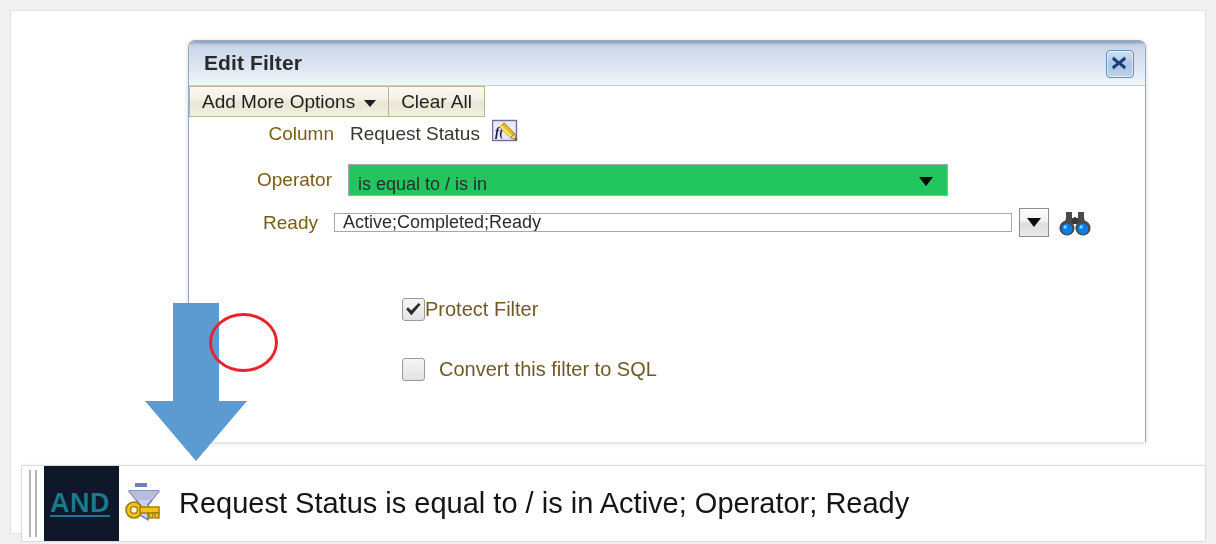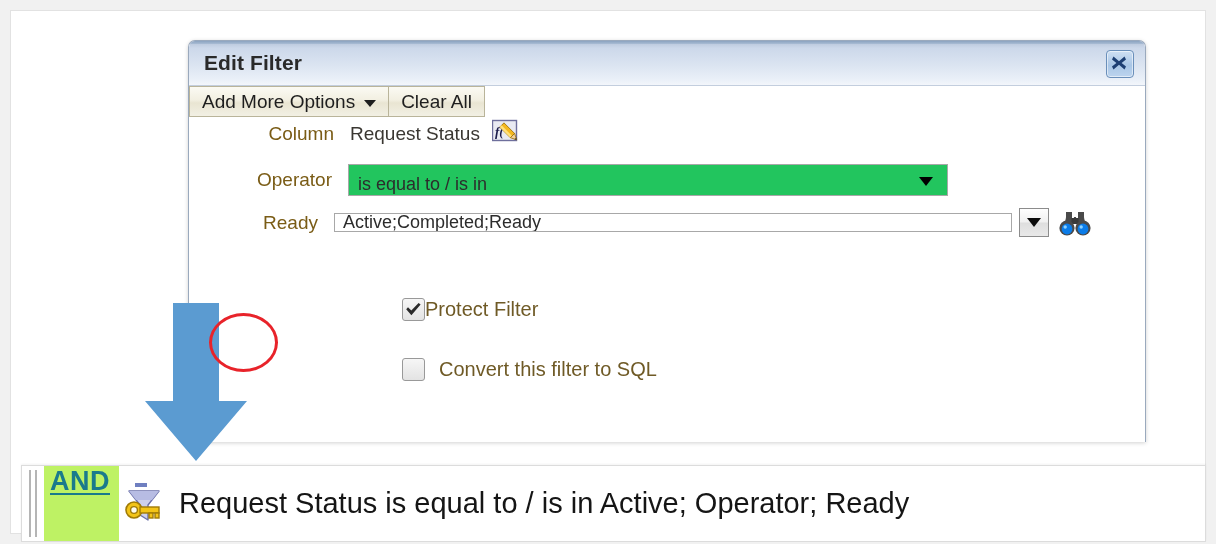--- a/index.html
+++ b/index.html
@@ -298,23 +298,24 @@
     position: absolute;
     top: 4px;
     bottom: 4px;
     width: 2px;
     background: #b5b5b5;
   }
   #drag-handle i.h1 { left: 7px; }
   #drag-handle i.h2 { left: 13px; }
 
   #and-operator-cell {
-    background: #bef264;
+    background: #0f172a;
     height: 100%;
     display: flex;
+    align-items: center;
     padding: 0 9px 0 6px;
     flex: none;
   }
   #and-operator-link {
     font-size: 27px;
     font-weight: bold;
     color: #1a7a8c;
     text-decoration: underline;
     text-underline-offset: 3px;
     letter-spacing: .5px;

